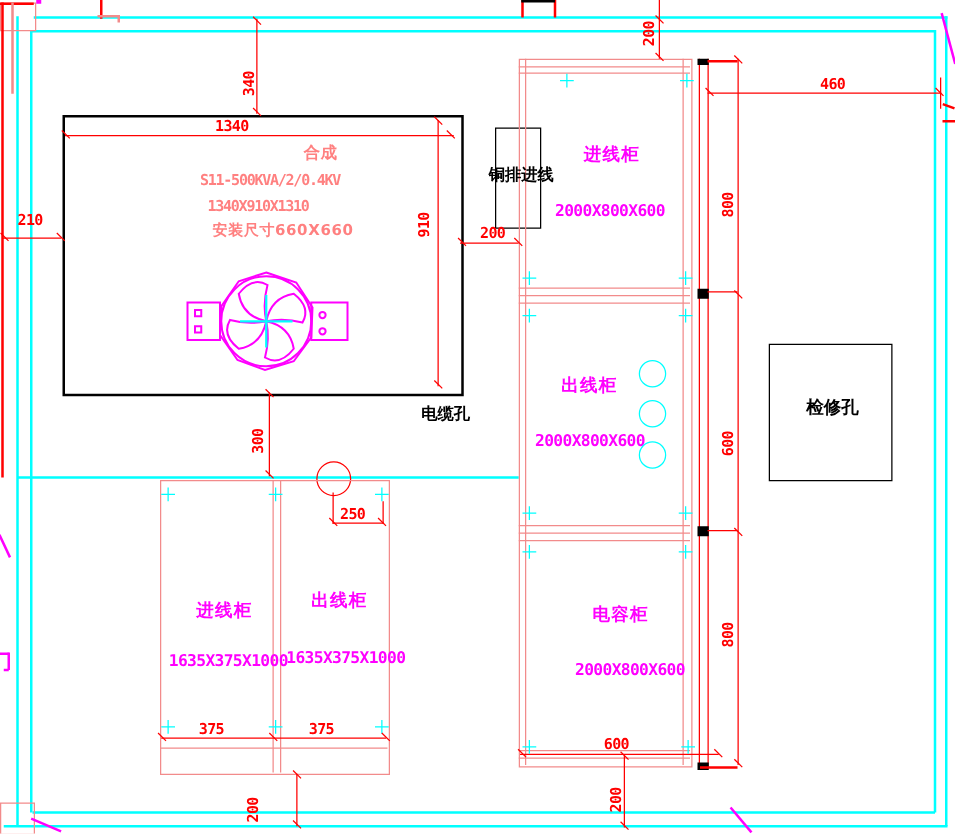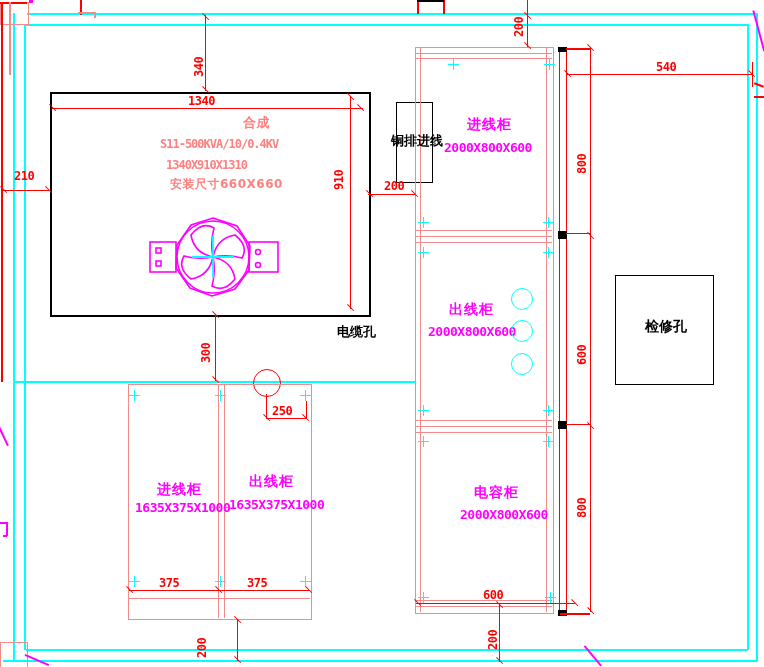--- a/index.html
+++ b/index.html
@@ -11,21 +11,21 @@
   .c-pink{background:#f28b8b;}
   .c-blk{background:#000000;}
   .c-mag{background:#ff00ff;}
   .rect{position:absolute;background:transparent;}
   .dtext{position:absolute;color:#ff0000;font:bold 12px "DejaVu Sans Mono",monospace;
          letter-spacing:-0.5px;white-space:nowrap;line-height:13px;}
   .vtext{transform:rotate(-90deg);transform-origin:0 0;}
   .zh-mag{position:absolute;color:#ff00ff;font:bold 14px "DejaVu Sans",sans-serif;
           letter-spacing:1px;white-space:nowrap;line-height:15px;}
   .sz-mag{position:absolute;color:#ff00ff;font:bold 13px "DejaVu Sans Mono",monospace;
-          letter-spacing:-0.5px;white-space:nowrap;line-height:14px;}
+          letter-spacing:-0.5px;white-space:nowrap;line-height:14px;margin-top:22px;}
   .blk-t{position:absolute;color:#000000;font:bold 13px "DejaVu Sans",sans-serif;
          white-space:nowrap;line-height:14px;}
   .tx-t{position:absolute;color:#ff8080;font:bold 13px "DejaVu Sans",sans-serif;
         white-space:nowrap;line-height:14px;letter-spacing:0.5px;}
   .tx-m{position:absolute;color:#ff8080;font:bold 12px "DejaVu Sans Mono",monospace;
         white-space:nowrap;line-height:13px;letter-spacing:-1px;}
   .cross{position:absolute;width:11px;height:11px;}
   .cross:before{content:"";position:absolute;left:0;right:0;top:5px;height:1px;background:#00ffff;}
   .cross:after{content:"";position:absolute;top:0;bottom:0;left:5px;width:1px;background:#00ffff;}
   .tick{position:absolute;width:9px;height:1.4px;background:#ff0000;transform:rotate(45deg);}
@@ -65,21 +65,21 @@
   <div class="l c-mag" style="left:738px;top:30px;width:42px;height:1.5px;transform:rotate(75deg);"></div>
   <div class="l c-red" style="left:754px;top:84px;width:10px;height:1.5px;transform:rotate(20deg);"></div>
   <div class="l c-red" style="left:754px;top:96px;width:10px;height:1.5px;"></div>
 
   <div class="l c-red" style="left:417px;top:0;width:1.5px;height:14px;"></div>
   <div class="l c-red" style="left:443px;top:0;width:1.5px;height:14px;"></div>
   <div class="l c-blk" style="left:417px;top:0;width:27px;height:1.5px;"></div>
 
   <div class="rect" style="left:50px;top:92px;width:317px;height:221px;border:2px solid #000;"></div>
   <div class="tx-t" style="left:243px;top:116px;">合成</div>
-  <div class="tx-m" style="left:160px;top:138px;">S11-500KVA/10/0.4KV</div>
+  <div class="tx-m" style="left:160px;top:138px;">S11-500KVA/2/0.4KV</div>
   <div class="tx-m" style="left:166px;top:159px;">1340X910X1310</div>
   <div class="tx-t" style="left:170px;top:177px;font-size:12px;">安装尺寸660X660</div>
 
   <svg style="position:absolute;left:146px;top:213px;" width="136" height="88" viewBox="0 0 136 88">
     <g stroke="#ff00ff" fill="none" stroke-width="1.6">
       <polygon points="67,5 91,13 104,33 103,57 89,76 66,83 44,75 30,55 31,32 45,12"></polygon>
       <circle cx="67" cy="44" r="36"></circle>
       <path d="M67,44 Q48,40 45,22 Q56,8 68,15 Q64,30 67,44"></path>
       <path d="M67,44 Q48,40 45,22 Q56,8 68,15 Q64,30 67,44" transform="rotate(90 67 44)"></path>
       <path d="M67,44 Q48,40 45,22 Q56,8 68,15 Q64,30 67,44" transform="rotate(180 67 44)"></path>
@@ -91,21 +91,21 @@
       <circle cx="112" cy="39" r="2.5"></circle>
       <circle cx="112" cy="52" r="2.5"></circle>
     </g>
     <g stroke="#00ffff" stroke-width="1.8">
       <line x1="67" y1="23" x2="67" y2="65"></line>
       <line x1="46" y1="44" x2="88" y2="44"></line>
     </g>
   </svg>
 
   <div class="l c-red" style="left:52px;top:108px;width:311px;height:1.4px;"></div>
-  <div class="dtext" style="left:188px;top:95px;">1340</div>
+  <div class="dtext" style="left:172px;top:95px;">1340</div>
   <div class="l c-red" style="left:350px;top:96px;width:1.4px;height:213px;"></div>
   <div class="dtext vtext" style="left:333px;top:190px;">910</div>
   <div class="l c-red" style="left:205px;top:15px;width:1.4px;height:76px;"></div>
   <div class="dtext vtext" style="left:193px;top:77px;">340</div>
   <div class="l c-red" style="left:2px;top:190px;width:47px;height:1.4px;"></div>
   <div class="dtext" style="left:14px;top:170px;">210</div>
   <div class="l c-red" style="left:215px;top:314px;width:1.4px;height:67px;"></div>
   <div class="dtext vtext" style="left:200px;top:363px;">300</div>
 
   <div class="rect" style="left:396px;top:102px;width:35px;height:79px;border:1.8px solid #000;background:#fff;"></div>
@@ -145,21 +145,21 @@
   <div class="l c-red" style="left:566px;top:424px;width:24px;height:1.4px;"></div>
   <div class="l c-red" style="left:560px;top:613px;width:30px;height:1.6px;"></div>
 
   <div class="l c-red" style="left:590px;top:47px;width:1.4px;height:565px;"></div>
   <div class="dtext vtext" style="left:576px;top:174px;">800</div>
   <div class="dtext vtext" style="left:576px;top:365px;">600</div>
   <div class="dtext vtext" style="left:576px;top:518px;">800</div>
 
   <div class="l c-red" style="left:566px;top:74px;width:187px;height:1.4px;"></div>
   <div class="l c-red" style="left:752px;top:62px;width:1.4px;height:25px;"></div>
-  <div class="dtext" style="left:656px;top:61px;">540</div>
+  <div class="dtext" style="left:656px;top:61px;">460</div>
 
   <div class="l c-red" style="left:527px;top:0;width:1.4px;height:47px;"></div>
   <div class="dtext vtext" style="left:513px;top:37px;">200</div>
 
   <div class="l c-red" style="left:416px;top:603px;width:159px;height:1.4px;"></div>
   <div class="dtext" style="left:483px;top:589px;">600</div>
   <div class="l c-red" style="left:499px;top:604px;width:1.4px;height:58px;"></div>
   <div class="dtext vtext" style="left:487px;top:650px;">200</div>
 
   <div class="zh-mag" style="left:467px;top:117px;">进线柜</div>

